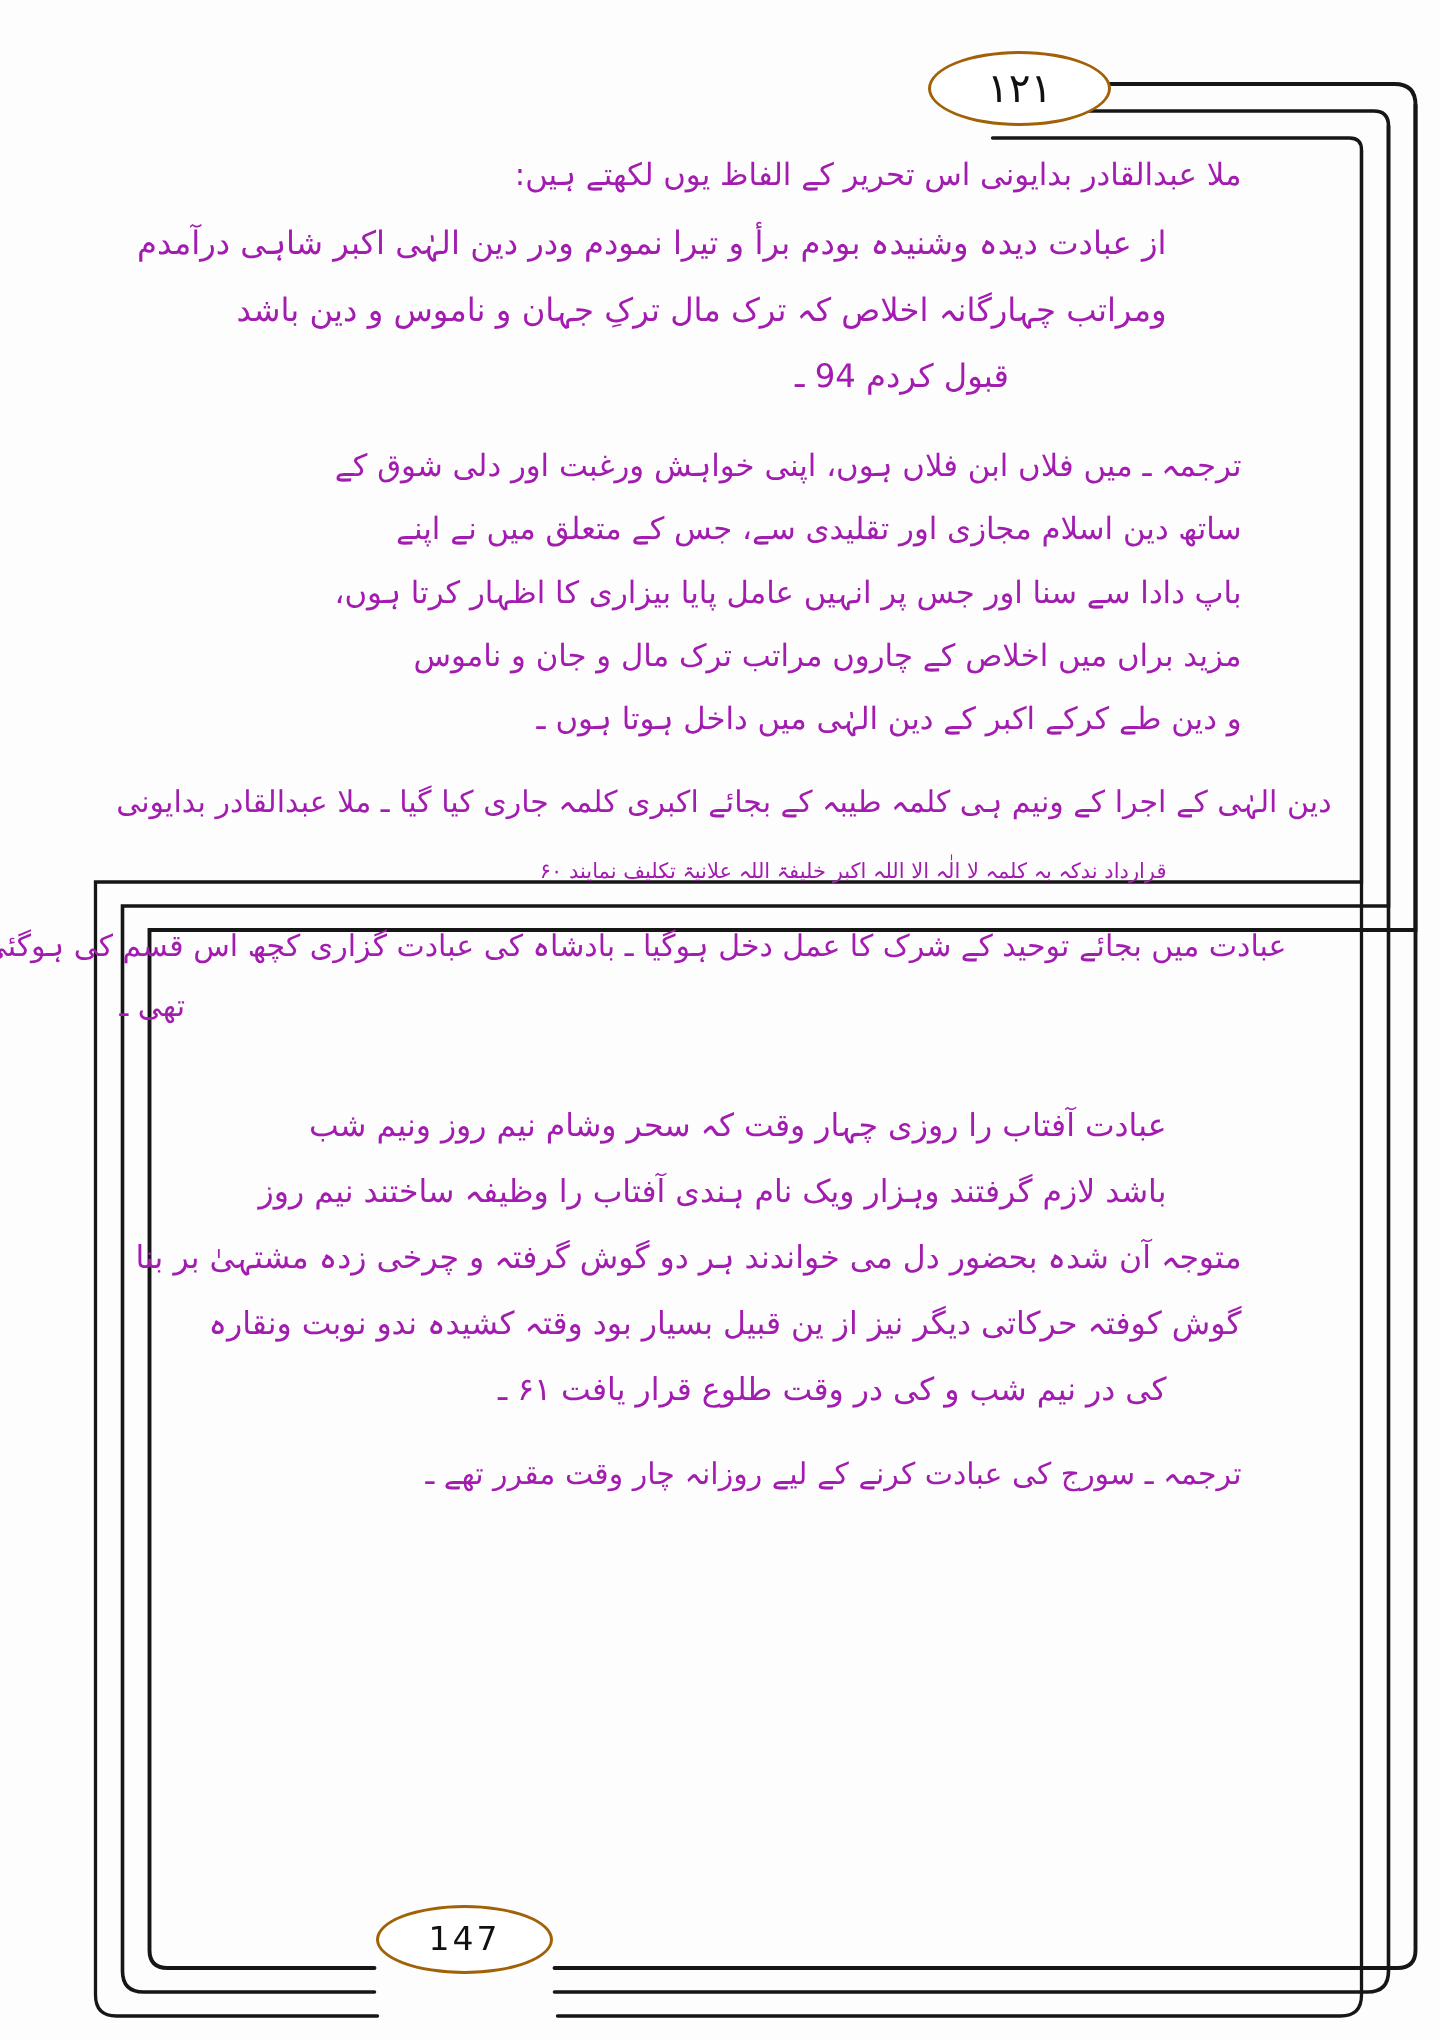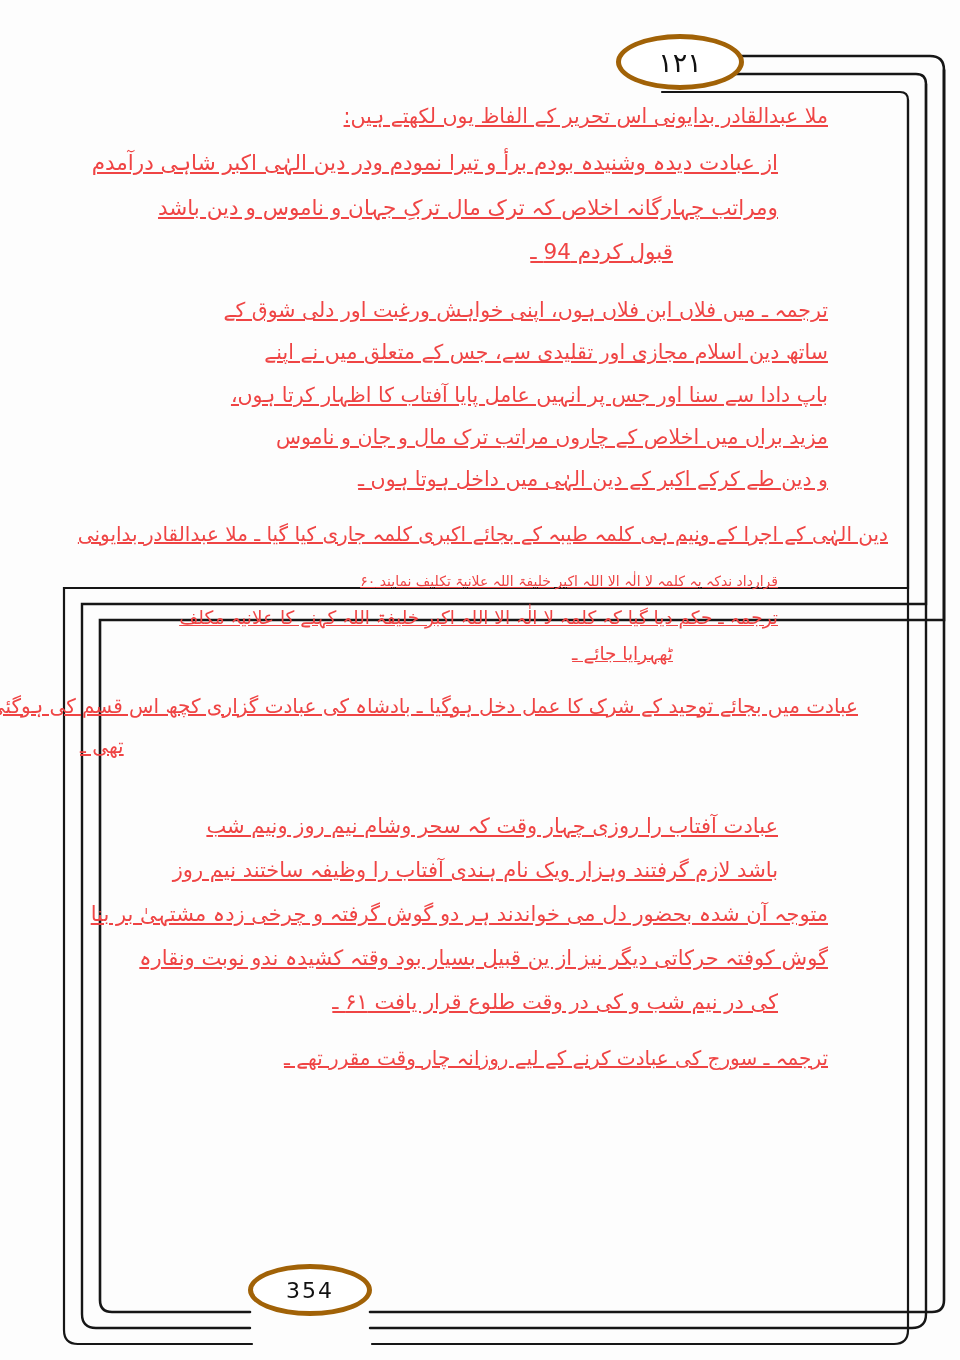--- a/index.html
+++ b/index.html
@@ -24,21 +24,21 @@
     pointer-events: none;
   }
   .frame svg { display: block; }
 
   
   .page-num-bubble {
     position: absolute;
     display: flex;
     align-items: center;
     justify-content: center;
-    border: 5px solid #a16207;
+    border: 2px solid #a16207;
     border-radius: 50%;
     background: #ffffff;
     font-family: "DejaVu Sans", sans-serif;
     color: #111;
     text-align: center;
   }
   #top-bubble {
     top: 34px;
     left: 50%;
     transform: translateX(-50%) translateX(200px);
@@ -58,22 +58,21 @@
   }
 
   
   .content {
     position: absolute;
     top: 96px;
     right: 72px;
     left: 80px;
     direction: rtl;
     text-align: right;
-    color: #ef4444;
-    text-decoration: underline;
+    color: #a21caf;
   }
 
   .blk { margin-bottom: 4px; }
 
   .line {
     display: block;
     font-family: "DejaVu Sans", sans-serif;
     line-height: 1.62;
     white-space: nowrap;
   }
@@ -132,41 +131,37 @@
       <span class="line ind-3">از عبادت دیدہ وشنیدہ بودم برأ و تیرا نمودم ودر دین الہٰی اکبر شاہی درآمدم</span>
       <span class="line ind-3">ومراتب چہارگانہ اخلاص کہ ترک مال ترکِ جہان و ناموس و دین باشد</span>
       <span class="line ind-5">قبول کردم 94 ـ</span>
     </div>
 
     <div class="gap-s"></div>
 
     <div class="blk urdu">
       <span class="line ind-2">ترجمہ ـ میں فلاں ابن فلاں ہوں، اپنی خواہش ورغبت اور دلی شوق کے</span>
       <span class="line ind-2">ساتھ دین اسلام مجازی اور تقلیدی سے، جس کے متعلق میں نے اپنے</span>
-      <span class="line ind-2">باپ دادا سے سنا اور جس پر انہیں عامل پایا آفتاب کا اظہار کرتا ہوں،</span>
+      <span class="line ind-2">باپ دادا سے سنا اور جس پر انہیں عامل پایا بیزاری کا اظہار کرتا ہوں،</span>
       <span class="line ind-2">مزید براں میں اخلاص کے چاروں مراتب ترک مال و جان و ناموس</span>
       <span class="line ind-2">و دین طے کرکے اکبر کے دین الہٰی میں داخل ہوتا ہوں ـ</span>
     </div>
 
     <div class="gap-s"></div>
 
     <div class="blk note">
       <span class="line ind-l">دین الہٰی کے اجرا کے ونیم ہی کلمہ طیبہ کے بجائے اکبری کلمہ جاری کیا گیا ـ ملا عبدالقادر بدایونی</span>
     </div>
 
     <div class="gap-s"></div>
 
     <div class="blk kalima">
       <span class="line ind-3">قرارداد ندکہ بہ کلمہ لا الٰہ الا اللہ اکبر خلیفۃ اللہ علانیۃ تکلیف نمایند ۶۰</span>
     </div>
 
-    <div class="blk kalima-trans">
-      <span class="line ind-3">ترجمہ ـ حکم دیا گیا کہ کلمہ لا الٰہ الا اللہ اکبر خلیفۃ اللہ کہنے کا علانیہ مکلف</span>
-      <span class="line ind-5">ٹھہرایا جائے ـ</span>
-    </div>
 
     <div class="gap-s"></div>
 
     <div class="blk body2">
       <span class="line ind-1">عبادت میں بجائے توحید کے شرک کا عمل دخل ہوگیا ـ بادشاہ کی عبادت گزاری کچھ اس قسم کی ہوگئی</span>
       <span class="line tail-left">تھی ـ</span>
     </div>
 
     <div class="gap-l"></div>
 
@@ -179,15 +174,15 @@
     </div>
 
     <div class="gap-s"></div>
 
     <div class="blk final">
       <span class="line ind-2">ترجمہ ـ سورج کی عبادت کرنے کے لیے روزانہ چار وقت مقرر تھے ـ</span>
     </div>
 
   </div>
 
-  <div class="page-num-bubble" id="bottom-bubble">354</div>
+  <div class="page-num-bubble" id="bottom-bubble">147</div>
 
 </div>
 
 </body></html>

